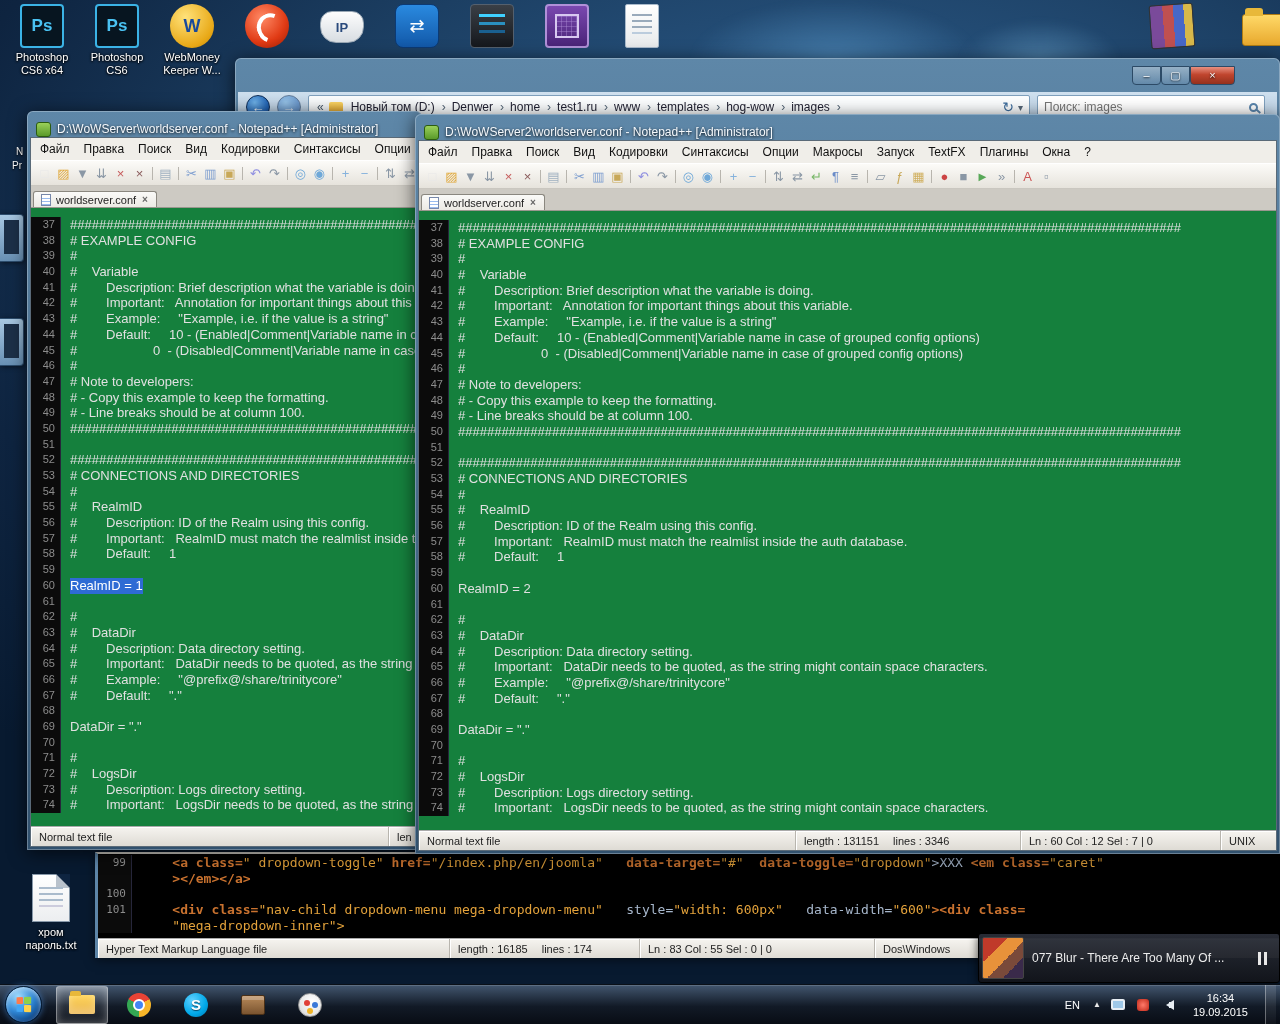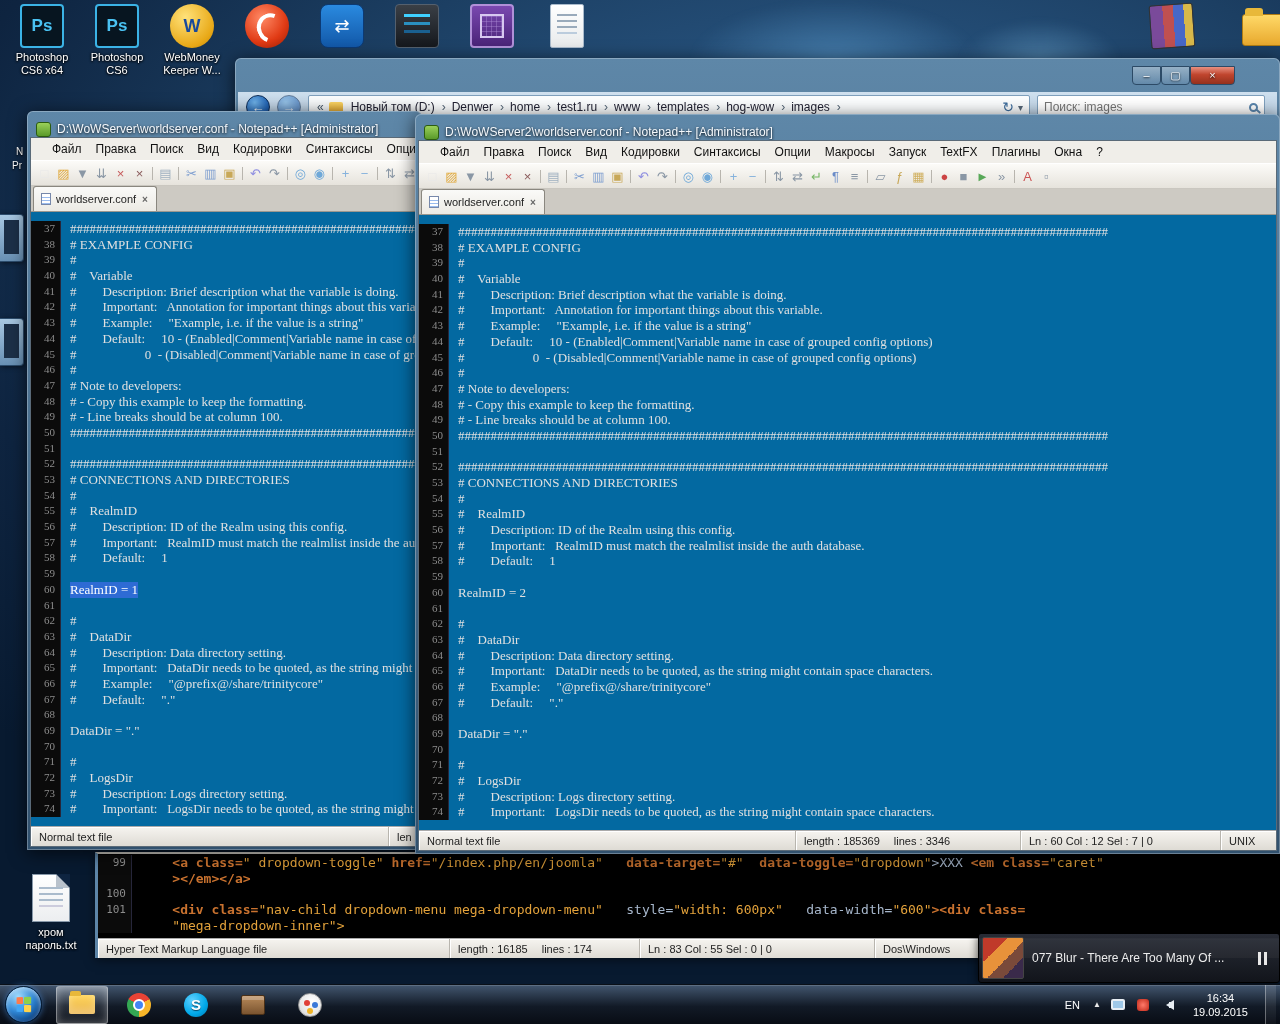--- a/index.html
+++ b/index.html
@@ -69,32 +69,32 @@
   .bc-refresh{margin-left:auto;color:#3a6a9a;font-size:14px;padding:0 3px}
   .bc-drop{color:#567;font-size:10px}
   .searchbox{flex:0 0 228px;height:24px;background:#fff;border:1px solid #7fa0bd;border-radius:2px;display:flex;align-items:center;padding:0 6px;margin-right:4px}
   .searchbox input{border:none;outline:none;flex:1;font-size:12px;color:#445;background:transparent;font-family:"Liberation Sans",sans-serif}
   .mag{width:9px;height:9px;border:2px solid #5b86ad;border-radius:50%;position:relative;margin-left:4px;flex:0 0 9px}
   .mag::after{content:"";position:absolute;width:6px;height:2px;background:#5b86ad;right:-5px;bottom:-2px;transform:rotate(40deg)}
 
   
   #npp-left{left:27px;top:111px;width:395px;height:739px;z-index:30}
   #npp-right{left:415px;top:114px;width:865px;height:740px;z-index:40}
-  .menubar{flex:0 0 22px;display:flex;align-items:center;background:#f0eee9;font-size:12px;color:#111;padding-left:14px;overflow:hidden}
+  .menubar{flex:0 0 22px;display:flex;align-items:center;background:#f0eee9;font-size:12px;color:#111;padding-left:2px;overflow:hidden}
   .mitem{padding:0 7px;line-height:22px;white-space:nowrap}
   .toolbar{flex:0 0 26px;display:flex;align-items:center;background:linear-gradient(#fcfbf8,#e6e3dc);border-top:1px solid #fff;border-bottom:1px solid #cac7c0;padding:0 4px;overflow:hidden}
   .tbicon{width:19px;height:19px;display:flex;align-items:center;justify-content:center;font-size:13px;border-radius:3px;flex:0 0 auto}
   .tbicon i{font-style:normal}
   .tbicon.sep{width:7px}
   .tbicon.sep i{display:block;width:1px;height:13px;background:#b8b5ae;font-size:0}
   .tabbar{flex:0 0 22px;background:#cdcac3;display:flex;align-items:flex-end;padding-left:2px;border-bottom:1px solid #9a978f}
-  .tab{display:flex;align-items:center;gap:5px;background:linear-gradient(#fafaf8,#eceae4);border:1px solid #8a877f;border-bottom:none;border-radius:3px 3px 0 0;padding:2px 7px;font-size:11px;color:#222;height:25px}
+  .tab{display:flex;align-items:center;gap:5px;background:linear-gradient(#fafaf8,#eceae4);border:1px solid #8a877f;border-bottom:none;border-radius:3px 3px 0 0;padding:2px 7px;font-size:11px;color:#222;height:16px}
   .tabdoc{width:10px;height:12px;flex:0 0 10px;border:1px solid #7788aa;background:linear-gradient(#fff 0 3px,#99bbee 3px 4px,#fff 4px 6px,#99bbee 6px 7px,#fff 7px 9px,#99bbee 9px 10px,#fff 10px)}
   .tabx{font-size:10px;color:#666;font-weight:bold;padding:0 1px}
-  .editor{flex:1;background:#0369a1;overflow:hidden;font-family:Liberation Serif, serif;font-size:13px;padding-top:9px}
+  .editor{flex:1;background:#15803d;overflow:hidden;font-family:Liberation Sans, sans-serif;font-size:13px;padding-top:9px}
   .erow{display:flex;height:15.7px;line-height:15.7px;white-space:pre}
   .lnum{flex:0 0 30px;text-align:right;padding-right:5px;color:#8c8c8c;font-size:11px;background:#0b0b0b;border-right:1px solid #26263a}
   .ltext{padding-left:9px;color:#e0e0e0}
   .erow.sel .ltext{background:#2e6bd4;background-clip:content-box;color:#fff}
   .statusbar{flex:0 0 20px;display:flex;align-items:stretch;background:linear-gradient(#f6f4f0,#dedbd4);border-top:1px solid #aaa;font-size:11px;color:#222}
   .st{display:flex;align-items:center;padding:0 8px;border-right:1px solid #b8b5ae;box-shadow:inset 1px 1px 0 #fff;white-space:nowrap;overflow:hidden;gap:14px}
   .st-type{flex:1}
   #npp-right .st-len{flex:0 0 225px}
   #npp-right .st-pos{flex:0 0 200px}
   #npp-right .st-eol{flex:0 0 55px;border-right:none}
@@ -171,20 +171,26 @@
     <div class="ic ic-wm">
         <span>W</span>
       </div>
     <div class="dlabel">WebMoney Keeper W...</div>
   </div>
   <div class="dicon">
     <div class="ic ic-comodo"></div>
     <div class="dlabel"></div>
   </div>
   <div class="dicon">
+    <div class="ic ic-ip">
+        <span>IP</span>
+      </div>
+    <div class="dlabel"></div>
+  </div>
+  <div class="dicon">
     <div class="ic ic-tv">
         <span>⇄</span>
       </div>
     <div class="dlabel"></div>
   </div>
   <div class="dicon">
     <div class="ic ic-server"></div>
     <div class="dlabel"></div>
   </div>
   <div class="dicon">
@@ -861,21 +867,21 @@
         </div>
           <div class="erow">
           <span class="lnum">74</span>
           <span class="ltext">#        Important:   LogsDir needs to be quoted, as the string might contain space characters.</span>
         </div>
         </div>
     </div>
     <div class="statusbar">
       <span class="st st-type">Normal text file</span>
       <span class="st st-len">
-          <span>length : 185369</span>
+          <span>length : 131151</span>
           <span>lines : 3346</span>
         </span>
       <span class="st st-pos">Ln : 60    Col : 12    Sel : 7 | 0</span>
       <span class="st st-eol">UNIX</span>
     </div>
   </div>
 </div>
 
 <div id="player">
   <div class="albumart"></div>

